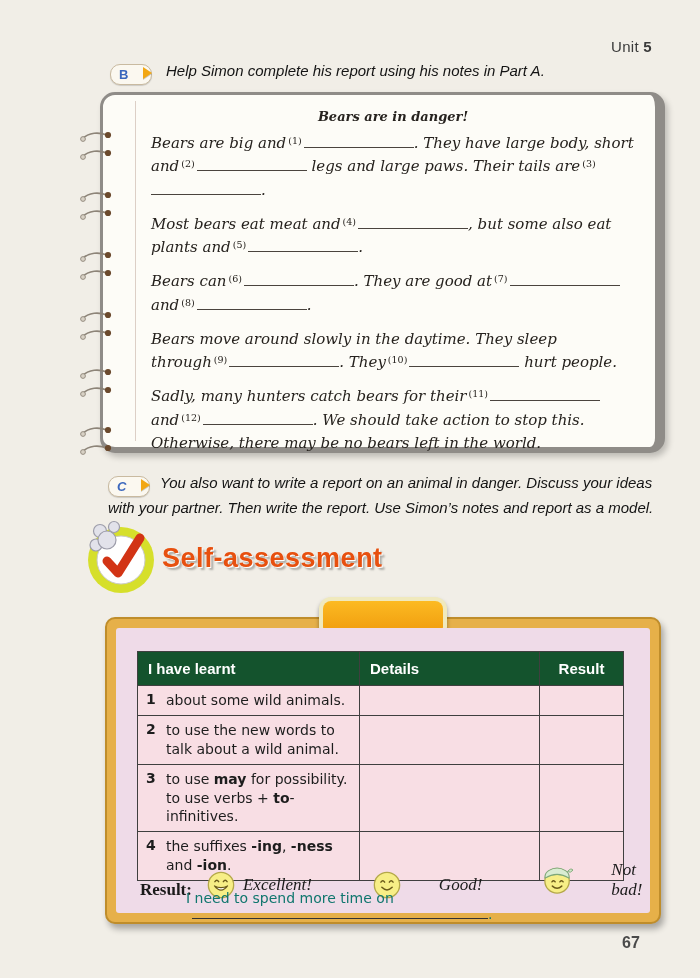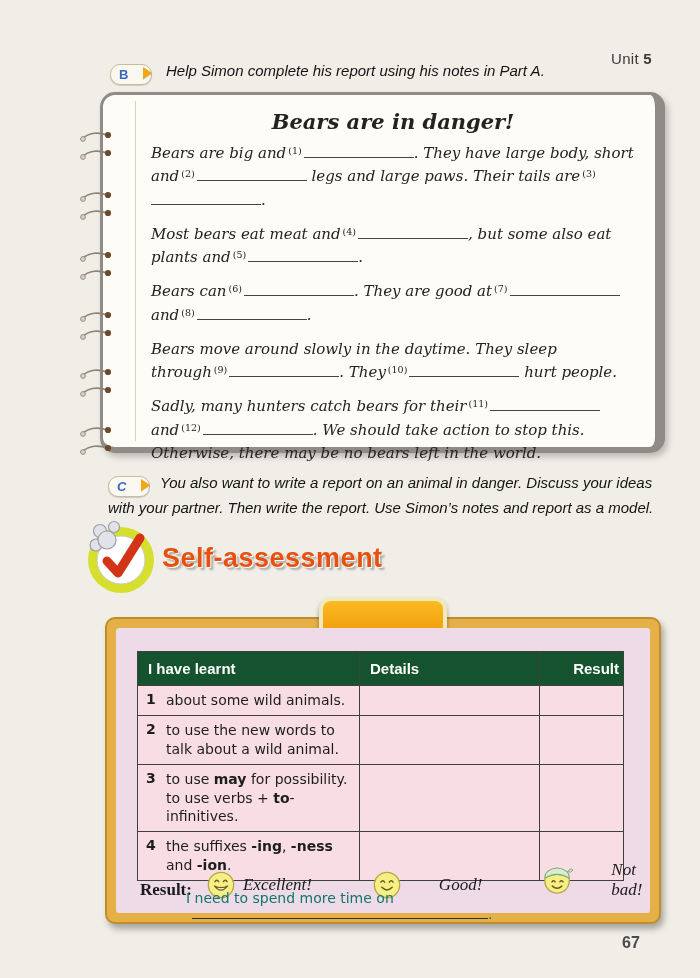--- a/index.html
+++ b/index.html
@@ -1,20 +1,20 @@
 <!DOCTYPE html>
 <html><head>
 <meta charset="utf-8">
 <style>
   html,body{margin:0;padding:0;}
   .page{position:relative;width:700px;height:978px;background:#f1eee7;overflow:hidden;
         font-family:"Liberation Sans",sans-serif;color:#26221e;}
 
   
-  .unit{position:absolute;top:50px;right:48px;font-size:15px;color:#3a3a3a;letter-spacing:.3px;}
+  .unit{position:absolute;top:38px;right:48px;font-size:15px;color:#3a3a3a;letter-spacing:.3px;}
   .unit b{font-weight:bold;}
 
   
   .badge{display:inline-flex;align-items:center;position:relative;width:40px;height:19px;
          border:1.5px solid #c9baa0;border-radius:10px;background:#fbf8f0;vertical-align:-3px;
          box-shadow:0 1px 1px rgba(0,0,0,.15);} 
   .badge-letter{color:#3b67bd;font-weight:bold;font-size:13px;padding-left:8px;line-height:1;}
   .badge-arrow{position:absolute;right:-1px;top:2px;width:0;height:0;
          border-left:9px solid #f2a714;border-top:6px solid transparent;border-bottom:6px solid transparent;
          filter:drop-shadow(0 1px 0 rgba(0,0,0,.2));}
@@ -26,21 +26,21 @@
 
   
   .notebook{position:absolute;left:100px;top:92px;width:552px;height:352px;
             background:#fdfcf7;border:3px solid #8f8c88;border-right-width:10px;border-bottom-width:6px;
             border-radius:15px;box-shadow:3px 4px 6px rgba(0,0,0,.22);}
   .nb-margin-line{position:absolute;left:32px;top:6px;bottom:6px;width:1px;background:#dccfc6;}
   .rings{position:absolute;left:-24px;top:0;width:40px;height:100%;}
   .ring{position:absolute;}
   .nb-content{position:absolute;left:48px;right:20px;top:8px;bottom:6px;
               font-family:"DejaVu Serif",serif;font-style:italic;font-size:15px;color:#26221e;}
-  .nb-title{margin:6px 0 8px;text-align:center;font-size:21px;font-weight:bold;font-style:italic;}
+  .nb-title{margin:6px 0 8px;text-align:center;font-size:13px;font-weight:bold;font-style:italic;}
   .nb-p{margin:0 0 11px;line-height:1.55;}
   .ref{font-size:9.5px;vertical-align:4px;font-style:normal;margin:0 2px;}
   .blank{display:inline-block;width:110px;height:13px;border-bottom:1.2px solid #4a443e;}
 
   
   .sa-icon{position:absolute;left:80px;top:518px;}
   .sa-heading{position:absolute;left:162px;top:543px;margin:0;font-size:27px;font-weight:bold;color:#e7500f;
               letter-spacing:.5px;text-shadow:1px 1px 0 #fff,3px 3px 2px rgba(0,0,0,.28);}
 
   
@@ -51,21 +51,21 @@
         background:#f0e9bd;border-radius:12px;padding:4px;box-sizing:border-box;
         box-shadow:0 3px 4px rgba(0,0,0,.35);}
   .clip-inner{width:100%;height:100%;border-radius:8px;background:linear-gradient(#fcba22,#ef9a0c);}
 
   
   .sa-table{position:absolute;left:21px;top:23px;border-collapse:collapse;table-layout:fixed;
             font-size:14px;color:#1d1d1d;}
   .sa-table th,.sa-table td{border:1.6px solid #3f3f3f;}
   .sa-table th{background:#14532d;color:#fff;font-size:15px;font-weight:bold;text-align:left;
                padding:8px 10px;}
-  .sa-table th.th-result{text-align:right;padding:8px 4px;}
+  .sa-table th.th-result{text-align:center;padding:8px 4px;}
   .sa-table td{background:#f8dee4;padding:5px 8px;vertical-align:top;font-family:"DejaVu Sans",sans-serif;}
   .col-learnt{width:222px;} .col-details{width:180px;} .col-result{width:84px;}
   .row-num{font-weight:bold;display:inline-block;width:20px;}
   .rowtext{display:inline-block;width:182px;vertical-align:top;line-height:1.35;}
 
   
   .results-row{position:absolute;left:24px;top:232px;display:flex;align-items:flex-end;gap:8px;
                font-family:"Liberation Serif",serif;font-size:17px;color:#1a1a1a;}
   .result-label{font-weight:bold;font-family:"Liberation Serif",serif;}
   .res-opt{display:flex;align-items:center;gap:7px;font-style:italic;}

